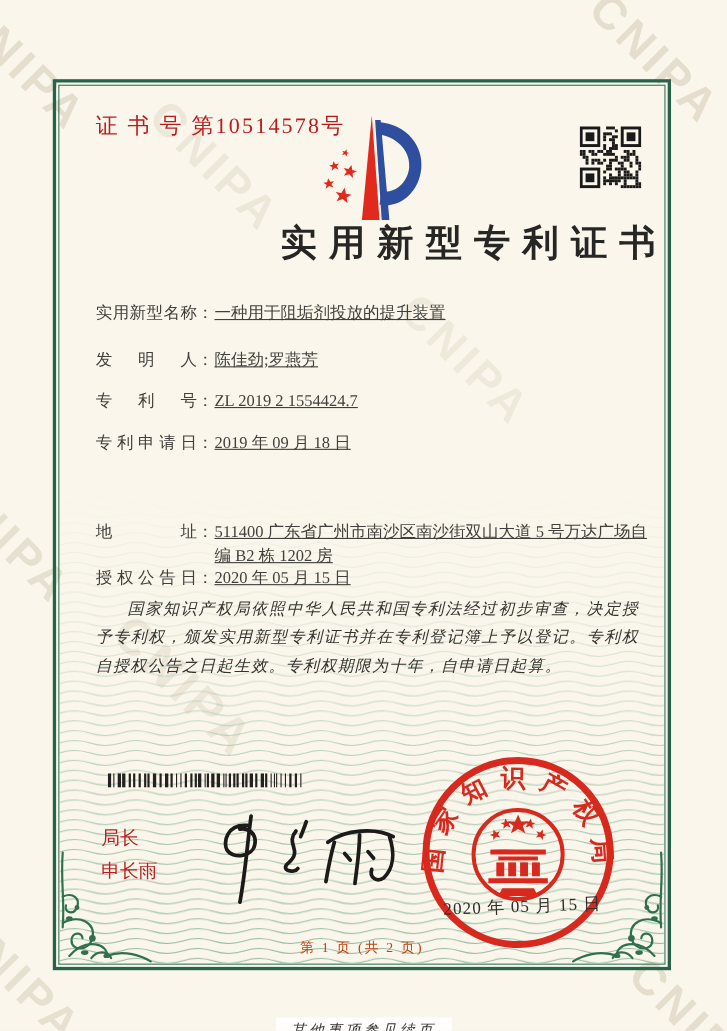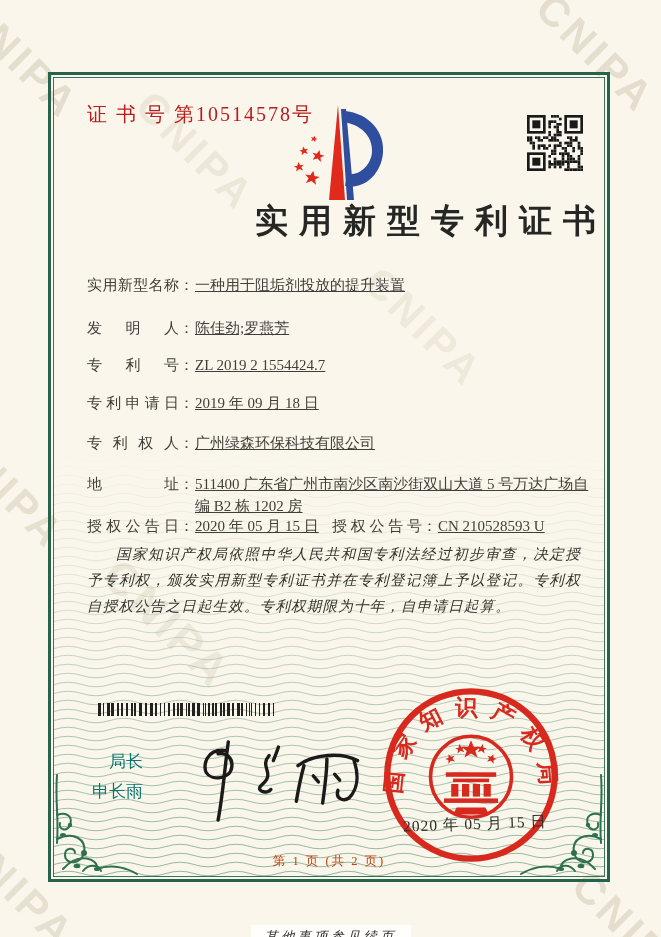--- a/index.html
+++ b/index.html
@@ -40,21 +40,21 @@
     display:inline-block;width:92px;text-align:justify;text-align-last:justify;
     vertical-align:top;
   }
   .colon{display:inline-block;width:16px;}
   .val{display:inline-block;vertical-align:top;text-decoration:underline;}
   .val-wrap{white-space:normal;width:398px;line-height:21.5px;}
   .paras{left:36px;top:466px;width:494px;font-style:italic;font-size:14.5px;
     line-height:26px;letter-spacing:1.2px;color:#33322e;text-align:justify;}
   .paras p{margin:0;text-indent:2em;}
   .signer{left:41px;top:672px;font-family:"Liberation Sans","DejaVu Sans",sans-serif;
-    font-size:17px;line-height:30px;color:#0f766e;z-index:4;text-align:right;}
+    font-size:17px;line-height:30px;color:#b91c1c;z-index:4;}
   .sig-svg{left:145px;top:660px;z-index:4;}
   .seal-svg{left:330px;top:610px;z-index:3;}
   .seal-date{left:344px;top:739px;width:160px;text-align:center;font-size:15.5px;
     letter-spacing:1px;color:#2f2e2a;transform:rotate(-2deg);z-index:5;}
   .page-num{left:0;top:778px;width:100%;text-align:center;font-size:12.5px;
     letter-spacing:2px;color:#c2410c;}
   .footer-note{
     position:absolute;left:50%;top:888px;transform:translateX(-50%);
     background:rgba(255,255,255,.85);padding:3px 14px;z-index:2;
     font-style:italic;font-size:13.5px;letter-spacing:3px;color:#34332f;white-space:nowrap;margin-top:37px;
@@ -287,31 +287,25 @@
   </div>
   <div class="abs row" style="top:243px">
     <span class="jlabel">发明人</span><span class="colon">：</span><span class="val">陈佳劲;罗燕芳</span>
   </div>
   <div class="abs row" style="top:280px">
     <span class="jlabel">专利号</span><span class="colon">：</span><span class="val">ZL 2019 2 1554424.7</span>
   </div>
   <div class="abs row" style="top:318px">
     <span class="jlabel">专利申请日</span><span class="colon">：</span><span class="val">2019 年 09 月 18 日</span>
   </div>
-  <div class="abs row" style="top:358px">
-    <span class="jlabel">专利权人</span><span class="colon">：</span><span class="val">广州绿森环保科技有限公司</span>
-  </div>
   <div class="abs row" style="top:399px">
     <span class="jlabel">地址</span><span class="colon">：</span><span class="val val-wrap">511400 广东省广州市南沙区南沙街双山大道 5 号万达广场自编 B2 栋 1202 房</span>
   </div>
   <div class="abs row" style="top:441px">
     <span class="jlabel">授权公告日</span><span class="colon">：</span><span class="val">2020 年 05 月 15 日</span>
-  </div>
-  <div class="abs row" style="top:441px;left:281px">
-    <span class="jlabel" style="width:90px">授权公告号</span><span class="colon">：</span><span class="val">CN 210528593 U</span>
   </div>
 
   <div class="abs paras">
     <p>国家知识产权局依照中华人民共和国专利法经过初步审查，决定授予专利权，颁发实用新型专利证书并在专利登记簿上予以登记。专利权自授权公告之日起生效。专利权期限为十年，自申请日起算。</p>
   </div>
 
   <svg id="barcode" class="abs barcode" width="178" height="13" viewBox="0 0 178 13">
       <rect x="0" y="0" width="3" height="13" fill="#23221f"></rect>
       <rect x="5" y="0" width="1" height="13" fill="#23221f"></rect>
       <rect x="9" y="0" width="3" height="13" fill="#23221f"></rect>

